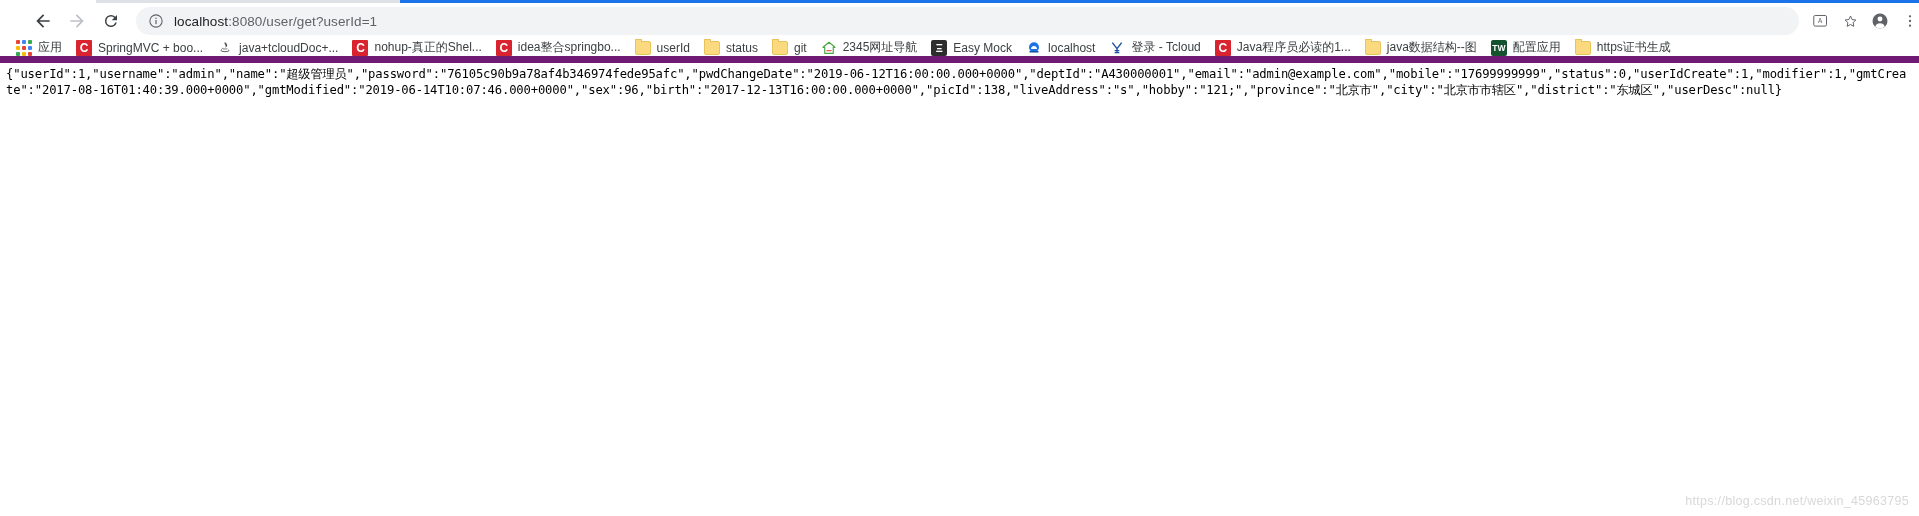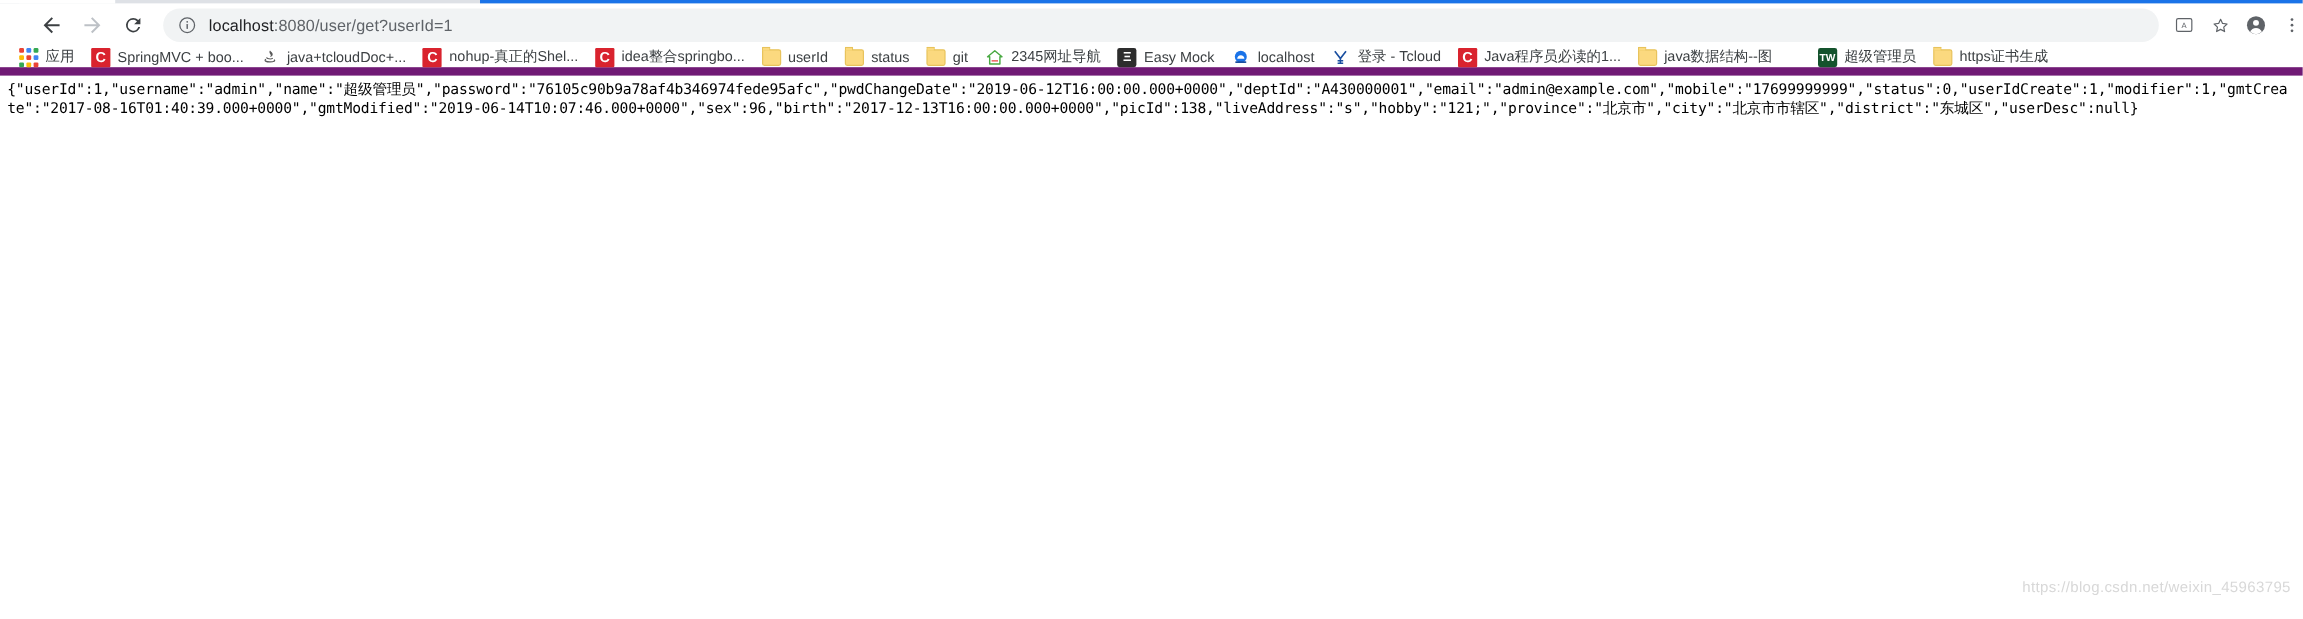--- a/index.html
+++ b/index.html
@@ -220,21 +220,21 @@
     word-break: break-all;
     overflow-wrap: anywhere;
     padding: 3px 6px 0 6px;
     margin: 0;
     letter-spacing: -0.15px;
   }
 
   .watermark {
     position: absolute;
     right: 10px;
-    bottom: 20px;
+    bottom: 8px;
     font-size: 12.5px;
     color: #d8d8d8;
     font-family: "Liberation Sans", sans-serif;
     letter-spacing: 0.3px;
     user-select: none;
   }
 </style>
 </head>
 <body>
 
@@ -409,22 +409,22 @@
       <span class="bm-ico ico-c">C</span>
       <span class="bm-label">Java程序员必读的1...</span>
     </div>
 
     <div class="bm">
       <span class="bm-ico ico-folder"></span>
       <span class="bm-label">java数据结构--图</span>
     </div>
 
     <div class="bm">
-      <span class="bm-ico ico-generic" style="background:#14532d;color:#fff;font-size:8.5px;margin-left:24px;">TW</span>
-      <span class="bm-label">超级管理员</span>
+      <span class="bm-ico ico-generic" style="background:#14532d;color:#fff;font-size:8.5px;">TW</span>
+      <span class="bm-label">配置应用</span>
     </div>
 
     <div class="bm">
       <span class="bm-ico ico-folder"></span>
       <span class="bm-label">https证书生成</span>
     </div>
 
   </div>
 
   <div class="page-body">

